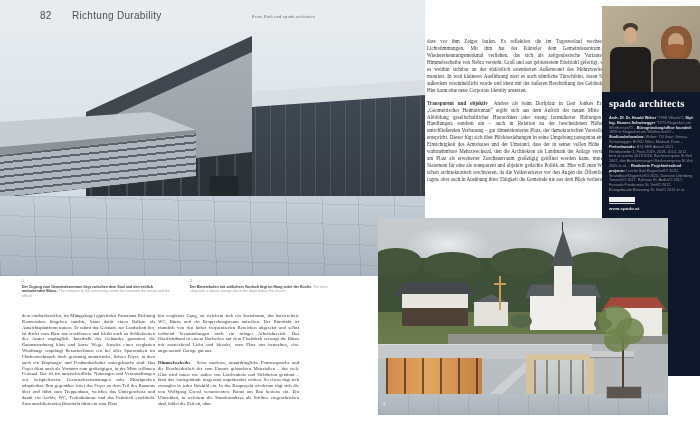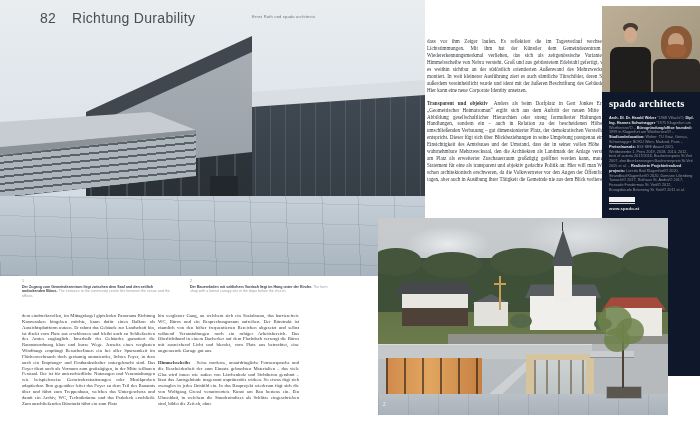--- a/index.html
+++ b/index.html
@@ -1,21 +1,21 @@
 <!DOCTYPE html>
 <html><head>
 <meta charset="utf-8">
 <style>
   html,body{margin:0;padding:0;background:#ffffff;}
   .page{position:relative;width:700px;height:423px;background:#fff;overflow:hidden;
         font-family:"Liberation Serif",serif;color:#2e2e2e;}
   .abs{position:absolute;}
 
   
-  .hdr-num,.hdr-title{font-family:"Liberation Sans",sans-serif;font-size:14px;color:#4a4e52;letter-spacing:.3px;padding-left:15px;}
+  .hdr-num,.hdr-title{font-family:"Liberation Sans",sans-serif;font-size:10px;color:#4a4e52;letter-spacing:.3px;padding-left:15px;}
   .hdr-byline{font-family:"Liberation Sans",sans-serif;font-size:4px;color:#6d7276;letter-spacing:.2px;}
 
   
   .photo-main{left:0;top:0;width:425px;height:276px;overflow:hidden;}
   .m-sky{position:absolute;inset:0;background:linear-gradient(180deg,#e9edf0 0%,#dde4ea 45%,#c9d3db 100%);}
   .m-hall-fascia{position:absolute;inset:0;clip-path:polygon(86px 112px,252px 36px,252px 52px,86px 128px);background:#40474e;}
   .m-hall-face{position:absolute;inset:0;clip-path:polygon(86px 126px,252px 50px,252px 205px,86px 205px);
      background:linear-gradient(180deg,#adb3b9 0%,#9aa1a8 60%,#8e959c 100%);}
   .m-hall-glass{position:absolute;inset:0;clip-path:polygon(86px 170px,252px 152px,252px 205px,86px 205px);
      background:linear-gradient(180deg,#343b42,#272d33);}

